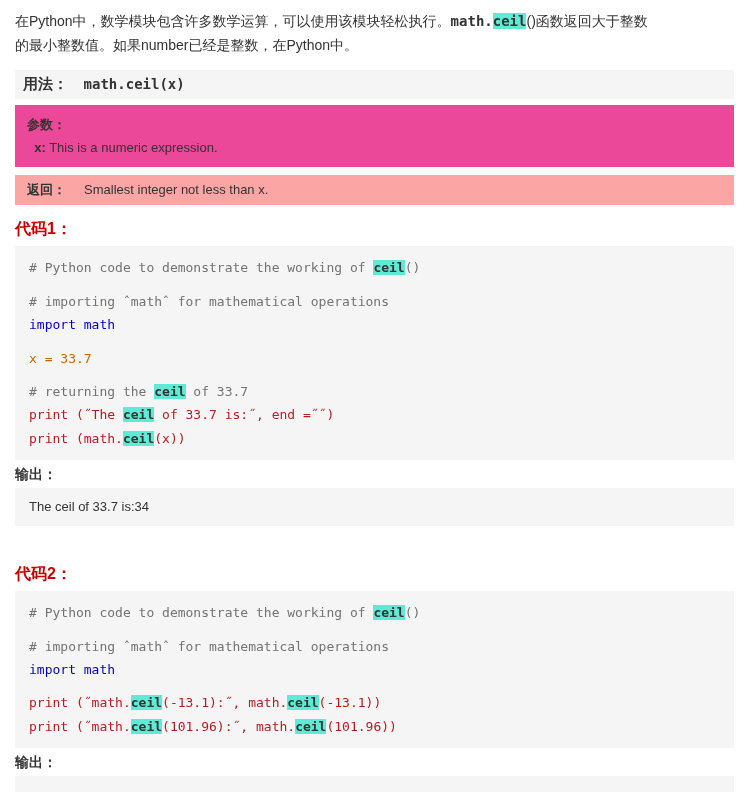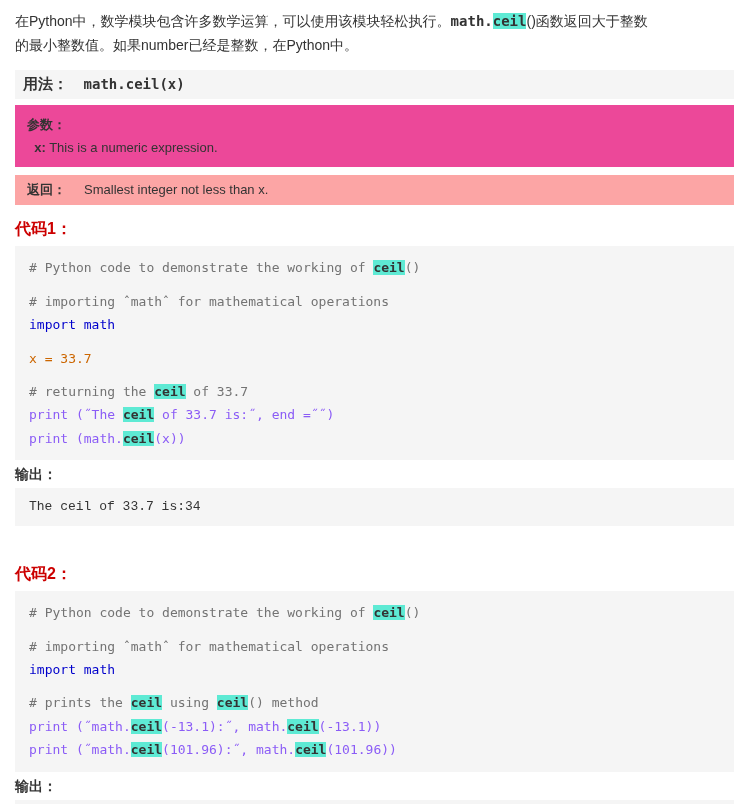--- a/index.html
+++ b/index.html
@@ -65,29 +65,29 @@
       border: none;
     }
     .output-label {
       font-size: 14px;
       margin-bottom: 4px;
       margin-top: 4px;
     }
     .output-block {
       background: #f5f5f5;
       padding: 8px 14px;
-      font-family: Liberation Mono, monospace;
+      font-family: Liberation Sans, sans-serif;
       font-size: 13px;
       line-height: 1.7;
       margin-bottom: 18px;
     }
     .code-comment { color: #737373; }
     .code-keyword { color: #0000cc; }
     .code-value { color: #cc6600; }
-    .code-string { color: #8b5cf6; }
+    .code-string { color: #b91c1c; }
     .blank-line { height: 10px; }
     .spacer { height: 12px; }
   </style>
 </head>
 <body>
 
 <p class="intro-text">
   <span>在Python中，数学模块包含许多数学运算，可以使用该模块轻松执行。</span><span class="mono">math.</span><span class="highlight mono">ceil</span><span>()函数返回大于整数</span><br>
   <span>的最小整数值。如果number已经是整数，在Python中。</span>
 </p>
@@ -152,23 +152,20 @@
   </div>
   <div class="blank-line"></div>
   <div>
     <span class="code-comment"># importing ˆmathˆ for mathematical operations</span>
   </div>
   <div>
     <span class="code-keyword">import math</span>
   </div>
   <div class="blank-line"></div>
   <div>
-    <span class="code-comment"># prints the </span><span class="highlight mono">ceil</span><span class="code-comment"> using </span><span class="highlight mono">ceil</span><span class="code-comment">() method</span>
-  </div>
-  <div>
     <span class="code-string">print (˝math.</span><span class="highlight mono">ceil</span><span class="code-string">(-13.1):˝, math.</span><span class="highlight mono">ceil</span><span class="code-string">(-13.1))</span>
   </div>
   <div>
     <span class="code-string">print (˝math.</span><span class="highlight mono">ceil</span><span class="code-string">(101.96):˝, math.</span><span class="highlight mono">ceil</span><span class="code-string">(101.96))</span>
   </div>
 </div>
 
 <div class="output-label"><strong>输出：</strong></div>
 
 <div class="output-block">

